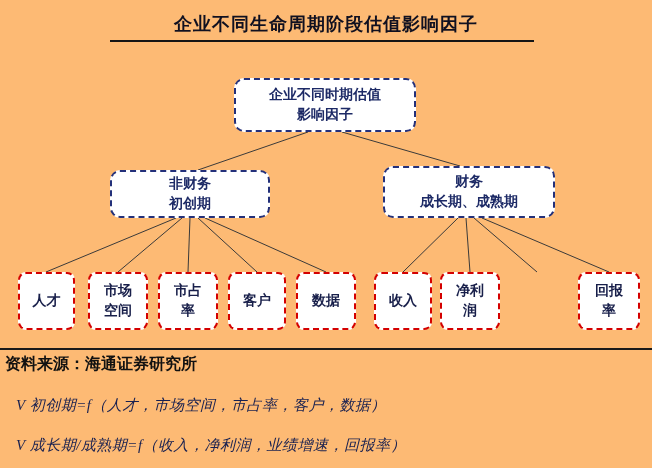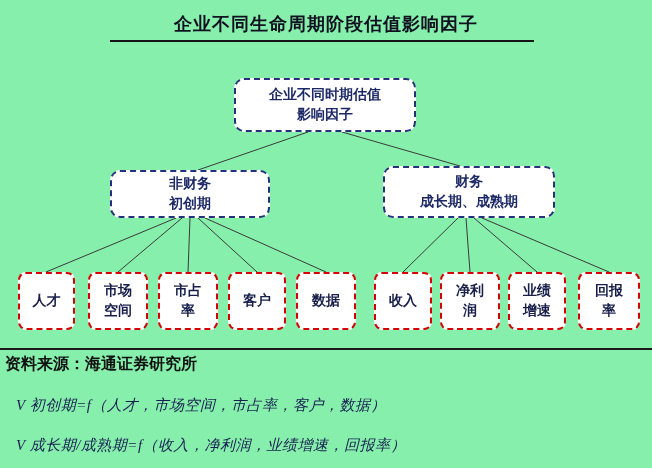--- a/index.html
+++ b/index.html
@@ -5,21 +5,21 @@
   * { margin: 0; padding: 0; box-sizing: border-box; }
   html, body { background: #fff; }
   body {
     width: 652px; height: 468px;
     font-family: "Liberation Serif", "DejaVu Serif", serif;
     position: relative;
   }
   .page {
     position: relative;
     width: 652px; height: 468px;
-    background: #86efac;
+    background: #fdba74;
     overflow: hidden;
     padding-left: 27px;
   }
   .title {
     position: absolute;
     top: 12px; left: 0; width: 100%;
     text-align: center;
     font-size: 18px;
     font-weight: bold;
     letter-spacing: 1px;
@@ -135,22 +135,20 @@
   <div class="box red leaf leaf-1">人才</div>
   <div class="box red leaf leaf-2">市场
 空间</div>
   <div class="box red leaf leaf-3">市占
 率</div>
   <div class="box red leaf leaf-4">客户</div>
   <div class="box red leaf leaf-5">数据</div>
   <div class="box red leaf leaf-6">收入</div>
   <div class="box red leaf leaf-7">净利
 润</div>
-  <div class="box red leaf leaf-8">业绩
-增速</div>
   <div class="box red leaf leaf-9">回报
 率</div>
 
   <div class="footer-rule"></div>
   <div class="source">资料来源：海通证券研究所</div>
 
   <div class="formula formula-1">V 初创期=f（人才，市场空间，市占率，客户，数据）</div>
   <div class="formula formula-2">V 成长期/成熟期=f（收入，净利润，业绩增速，回报率）</div>
 
 </div>

